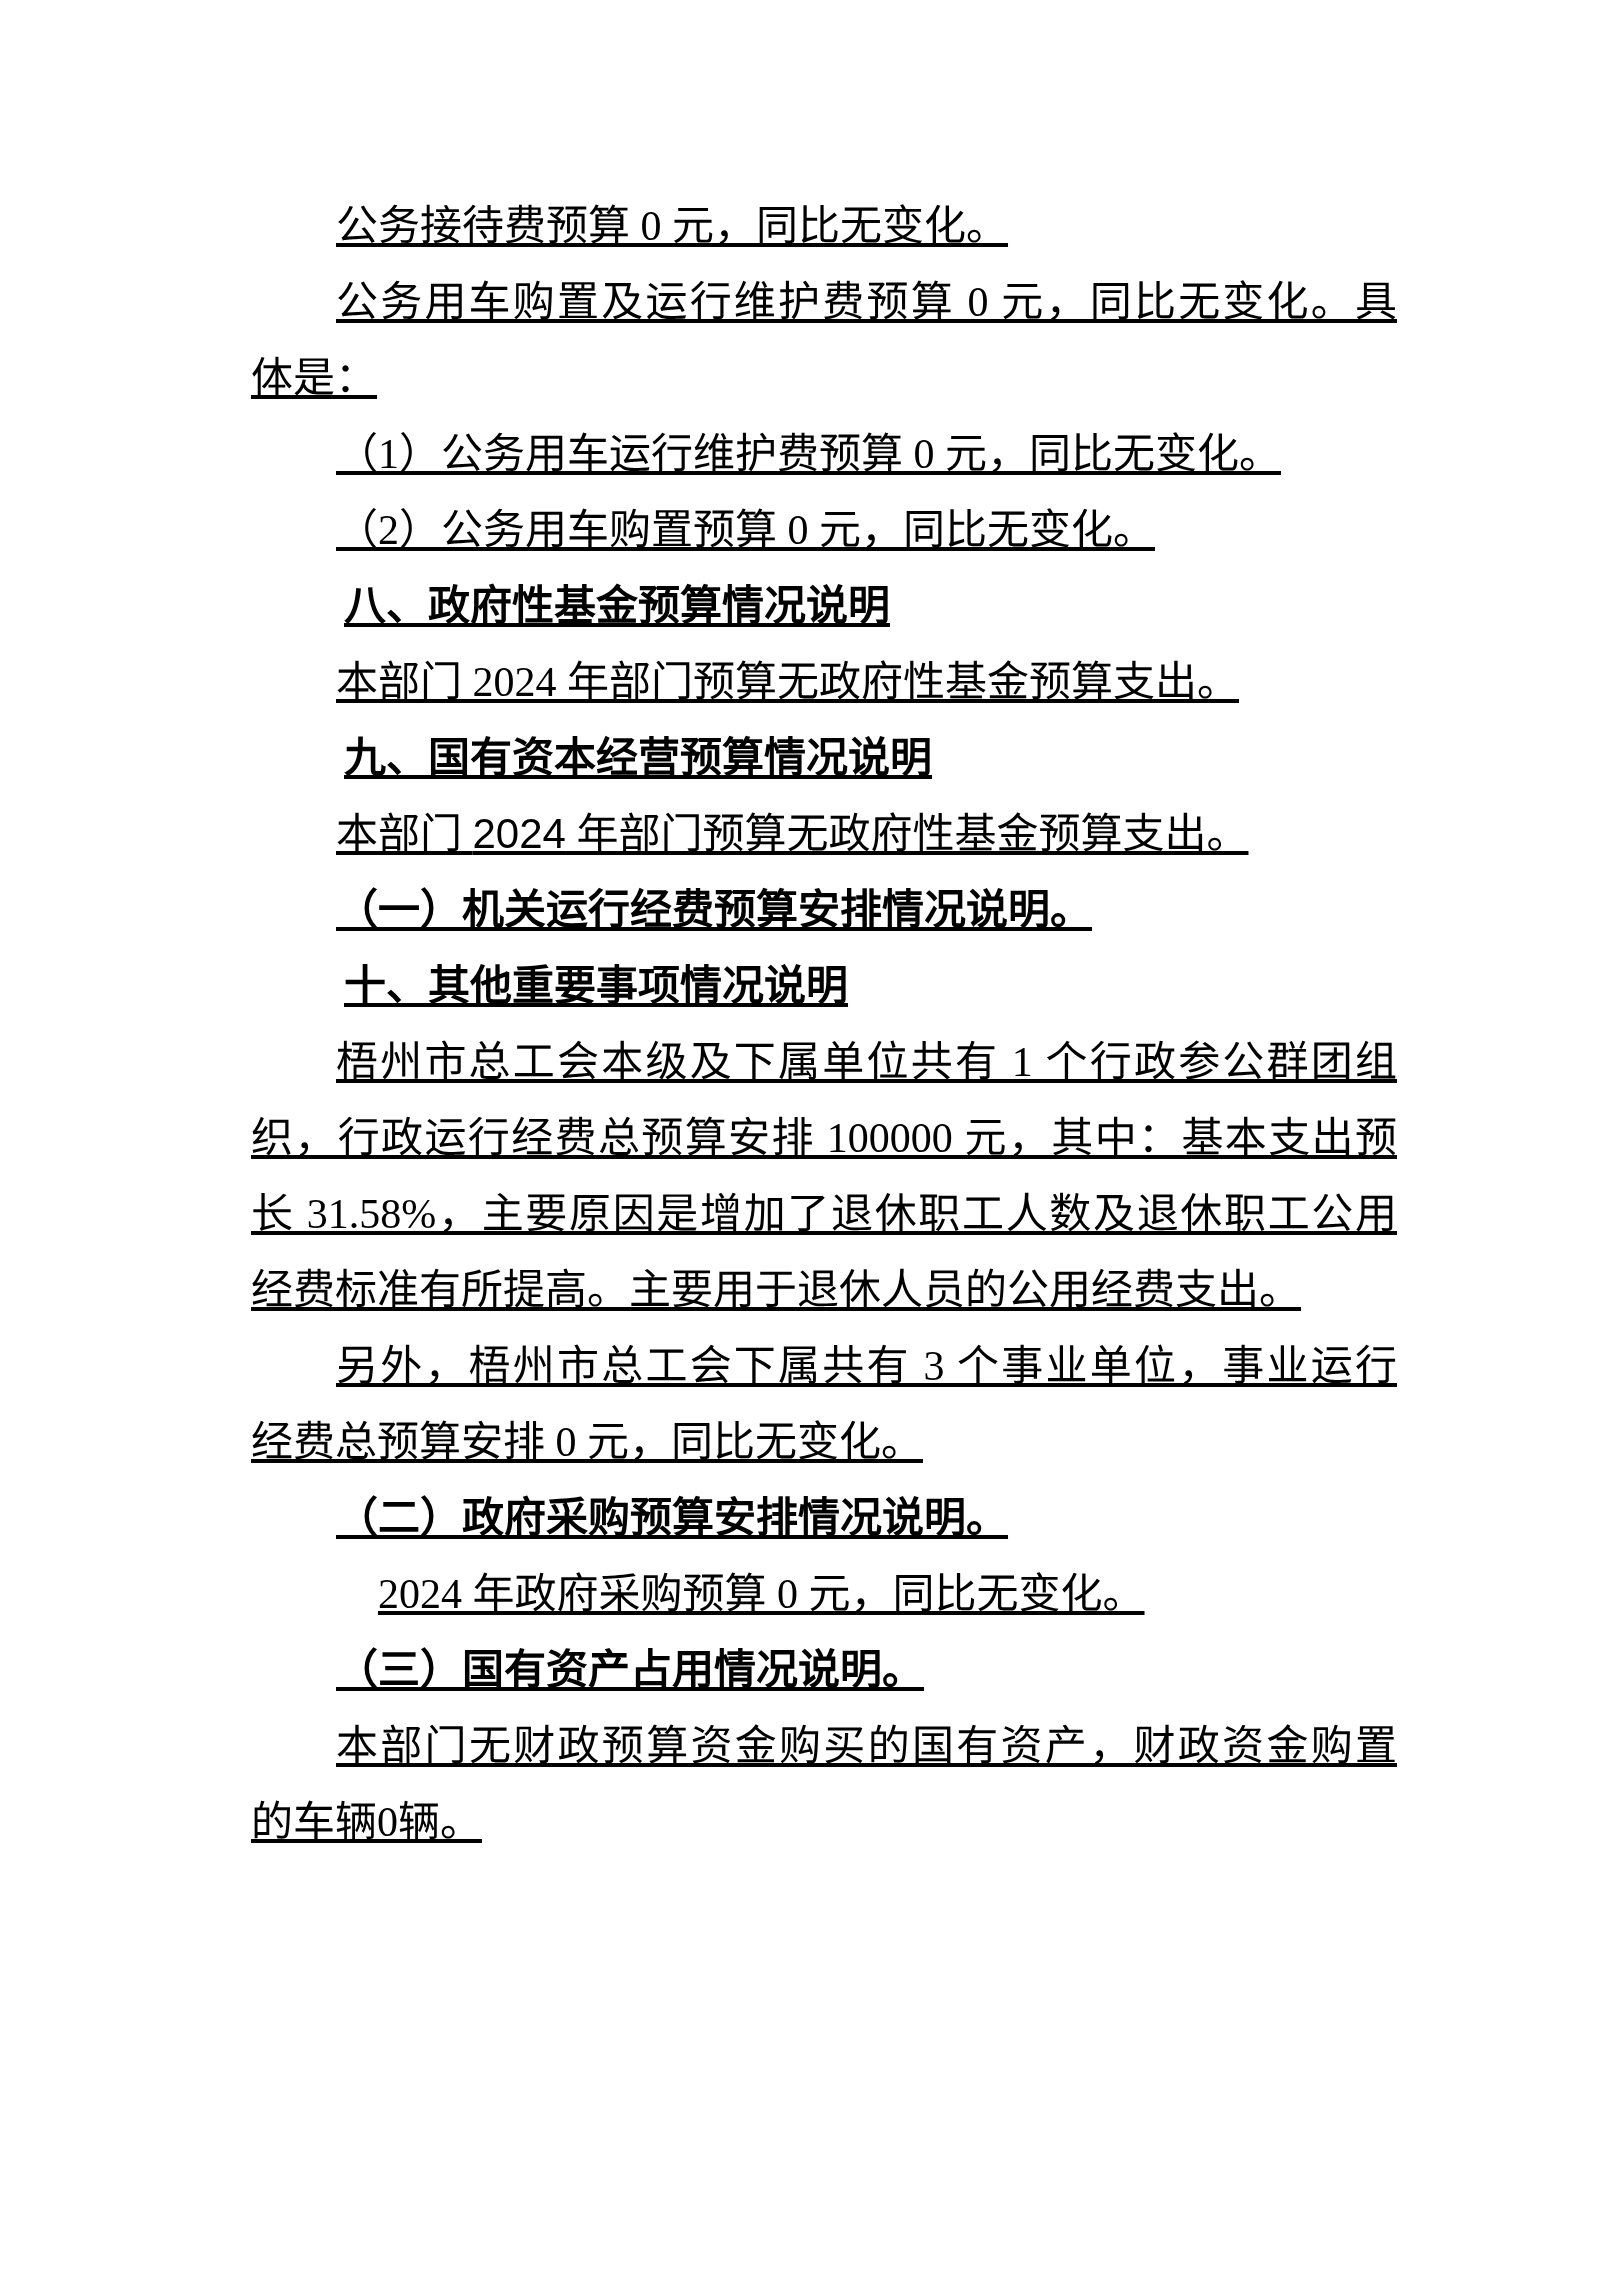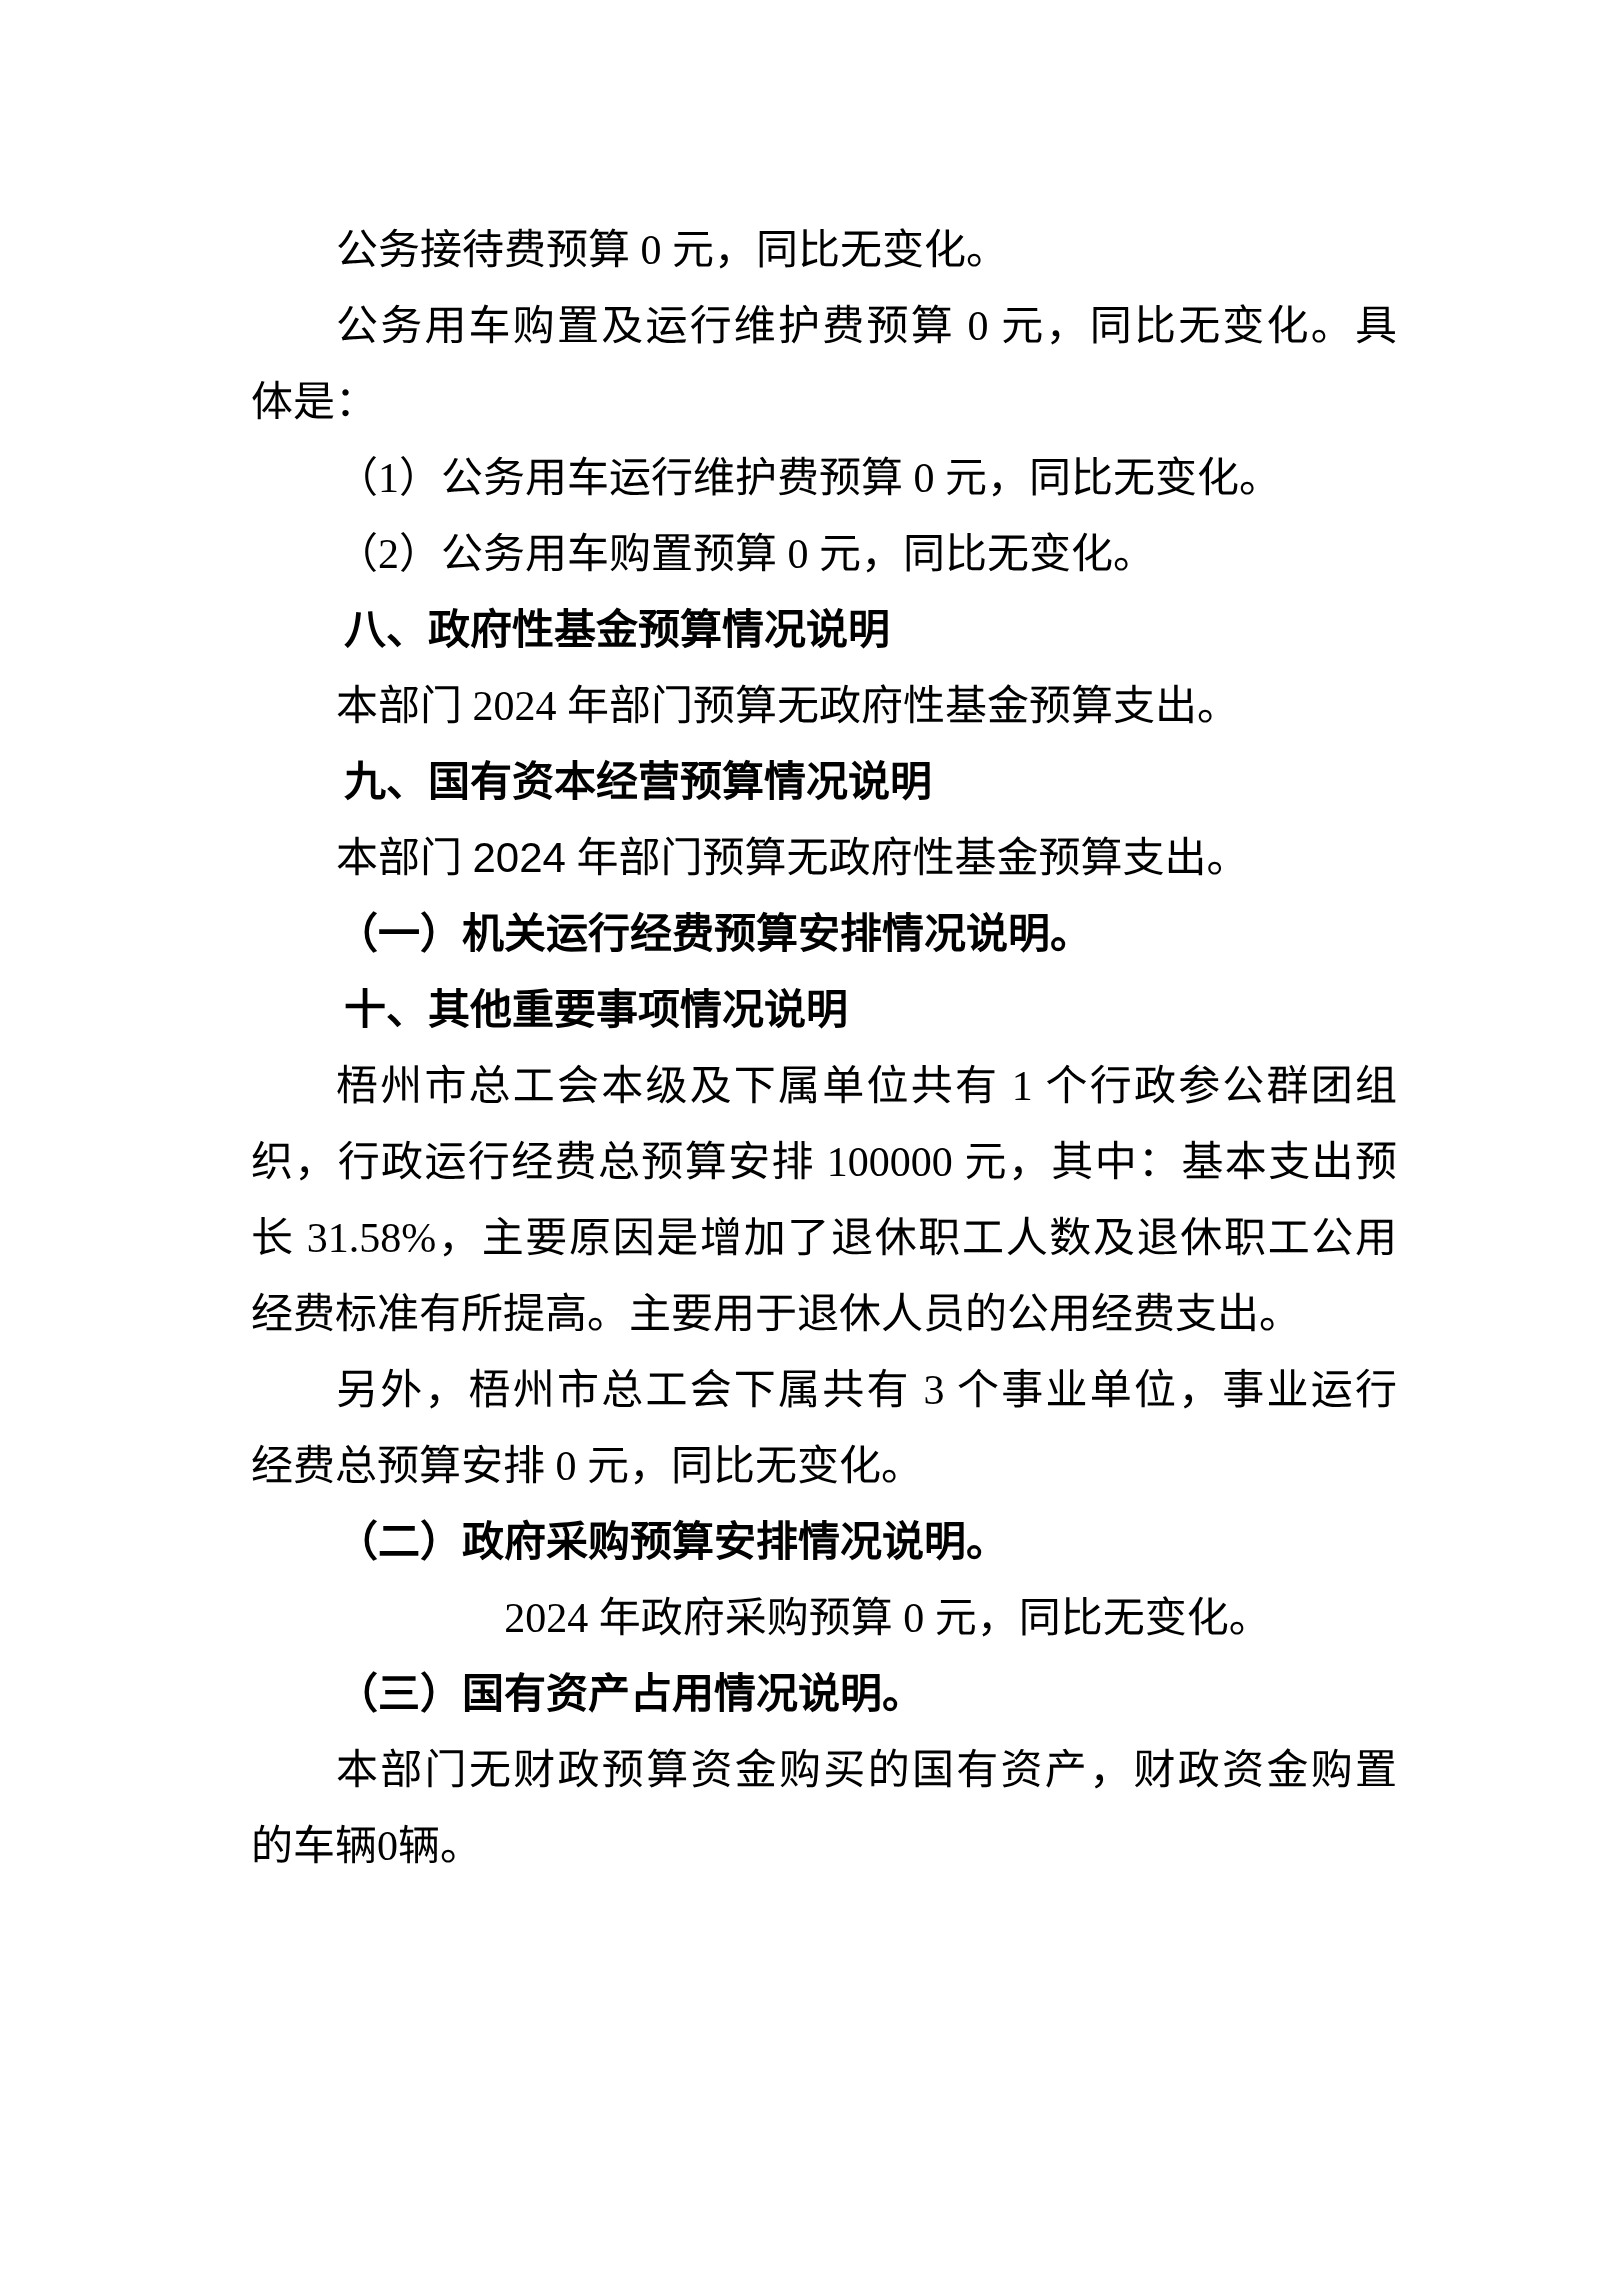--- a/index.html
+++ b/index.html
@@ -18,40 +18,41 @@
     overflow: hidden;
   }
   .page {
     position: absolute;
     inset: 0;
     background: var(--page-bg);
   }
   .text-block {
     position: absolute;
     left: 251px;
-    top: 212px;
+    top: 188px;
     width: 1146px;
+    text-decoration: underline;
   }
   .line {
     height: 76px;
     line-height: 76px;
     font-size: 42px;
     color: var(--text-color);
     font-family: "Liberation Serif", "DejaVu Serif", serif;
     white-space: nowrap;
   }
   .line.justify {
     white-space: normal;
     text-align: justify;
     text-align-last: justify;
     text-justify: inter-character;
   }
   .indent-0 { padding-left: 0; }
   .indent-2 { padding-left: 85px; }
-  .indent-3 { padding-left: 127px; text-align: center; }
+  .indent-3 { padding-left: 127px; }
   
   .style-hei .seg {
     font-family: "Liberation Sans", "DejaVu Sans", sans-serif;
     font-weight: 700;
     margin-left: 8px;
   }
   
   .style-kai .seg {
     font-family: "Liberation Serif", "DejaVu Serif", serif;
     font-weight: 700;

